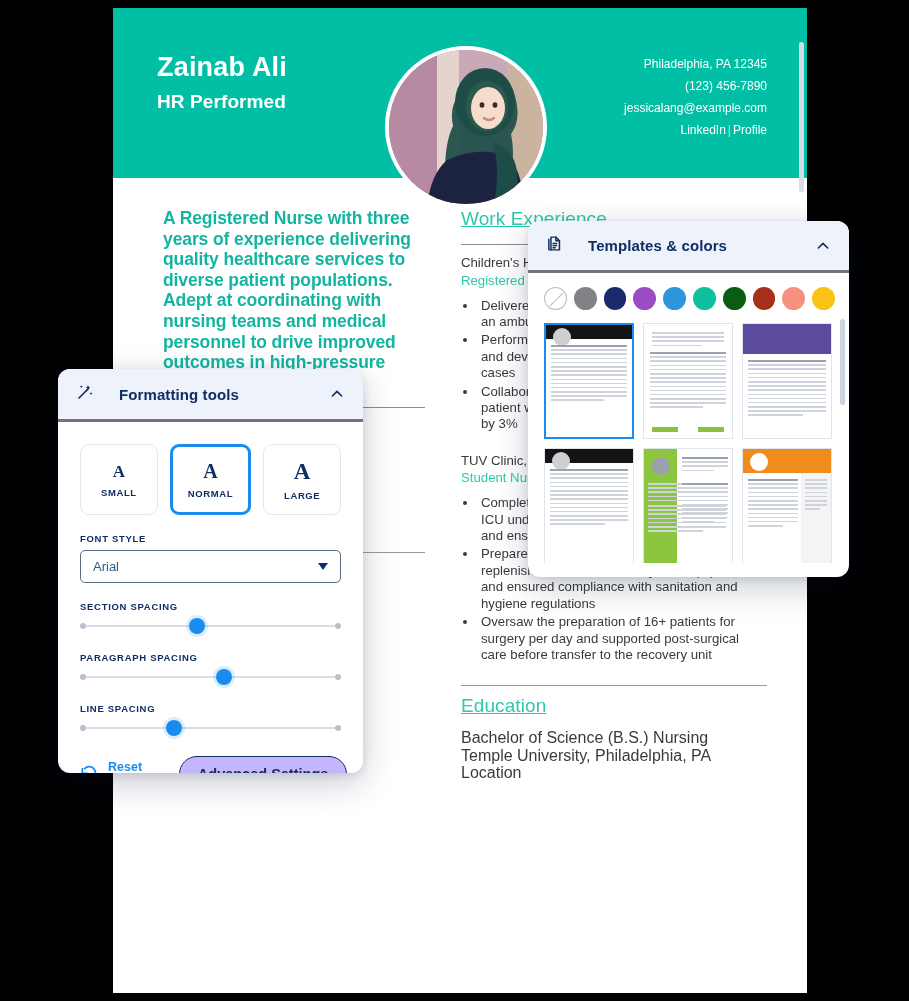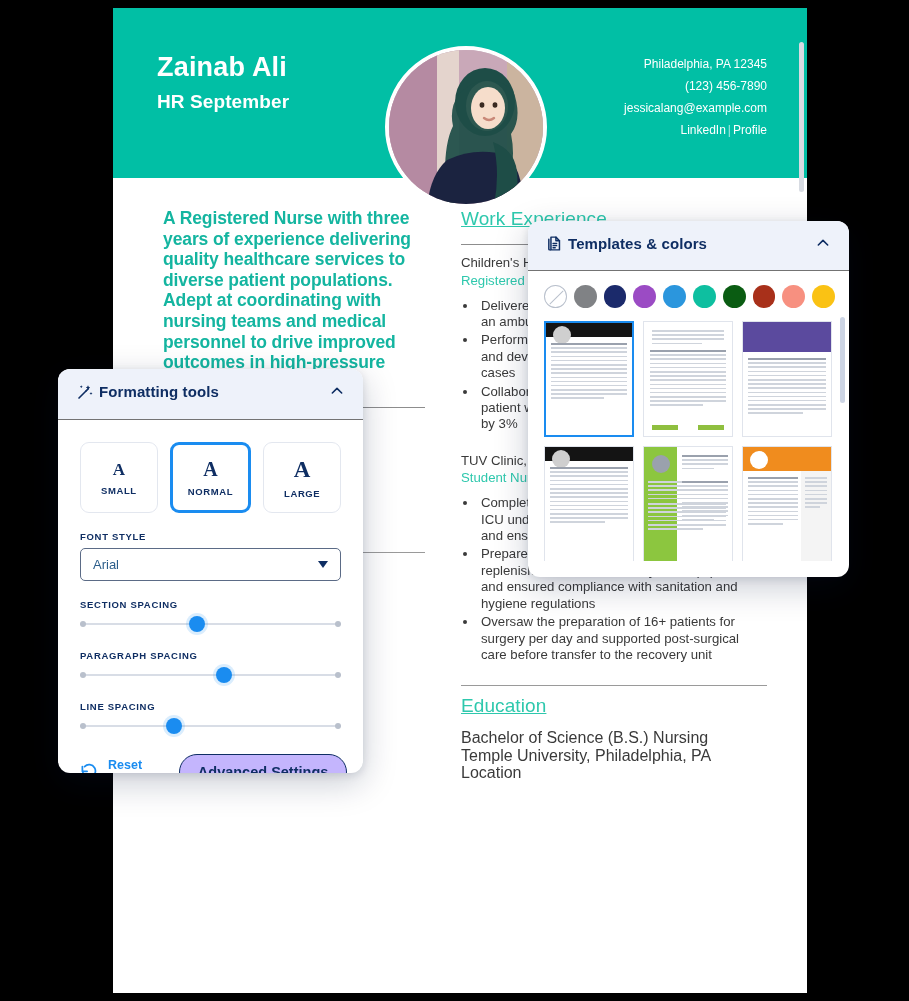--- a/index.html
+++ b/index.html
@@ -82,23 +82,23 @@
   .skill-fill { position: absolute; left: 0; top: 0; bottom: 0; background: #01bfa5; }
 
   
   .panel {
     position: absolute; background: #ffffff;
     border-radius: 12px;
     box-shadow: 0 10px 34px rgba(10,25,60,.22), 0 2px 8px rgba(10,25,60,.12);
     overflow: hidden;
   }
   .panel-head {
-    display: flex; gap: 5px;
+    display: flex; align-items: center; gap: 25px;
     background: #eef2fa; padding: 14px 18px;
-    border-bottom: 1px solid #737373;
+    border-bottom: 3px solid #737373;
   }
   .panel-title {
     color: #0f2e63; font-size: 15px; font-weight: bold; flex: 1;
     letter-spacing: .1px;
   }
   .chev { width: 16px; height: 16px; color: #0f2e63; }
 
   
   #fmt { left: 58px; top: 369px; width: 305px; height: 404px; }
   .fmt-body { padding: 22px 22px 18px; }
@@ -189,21 +189,21 @@
 </style>
 </head>
 <body>
 
 <div class="stage">
 
   <div class="resume-card">
 
     <div class="resume-header">
       <div class="hdr-name">Zainab Ali</div>
-      <div class="hdr-title">HR September</div>
+      <div class="hdr-title">HR Performed</div>
 
       <div class="hdr-contact">
         <div>Philadelphia, PA 12345</div>
         <div>(123) 456-7890</div>
         <div>jessicalang@example.com</div>
         <div class="links">
           <span>LinkedIn</span><span class="sep">|</span><span>Profile</span>
         </div>
       </div>
 

